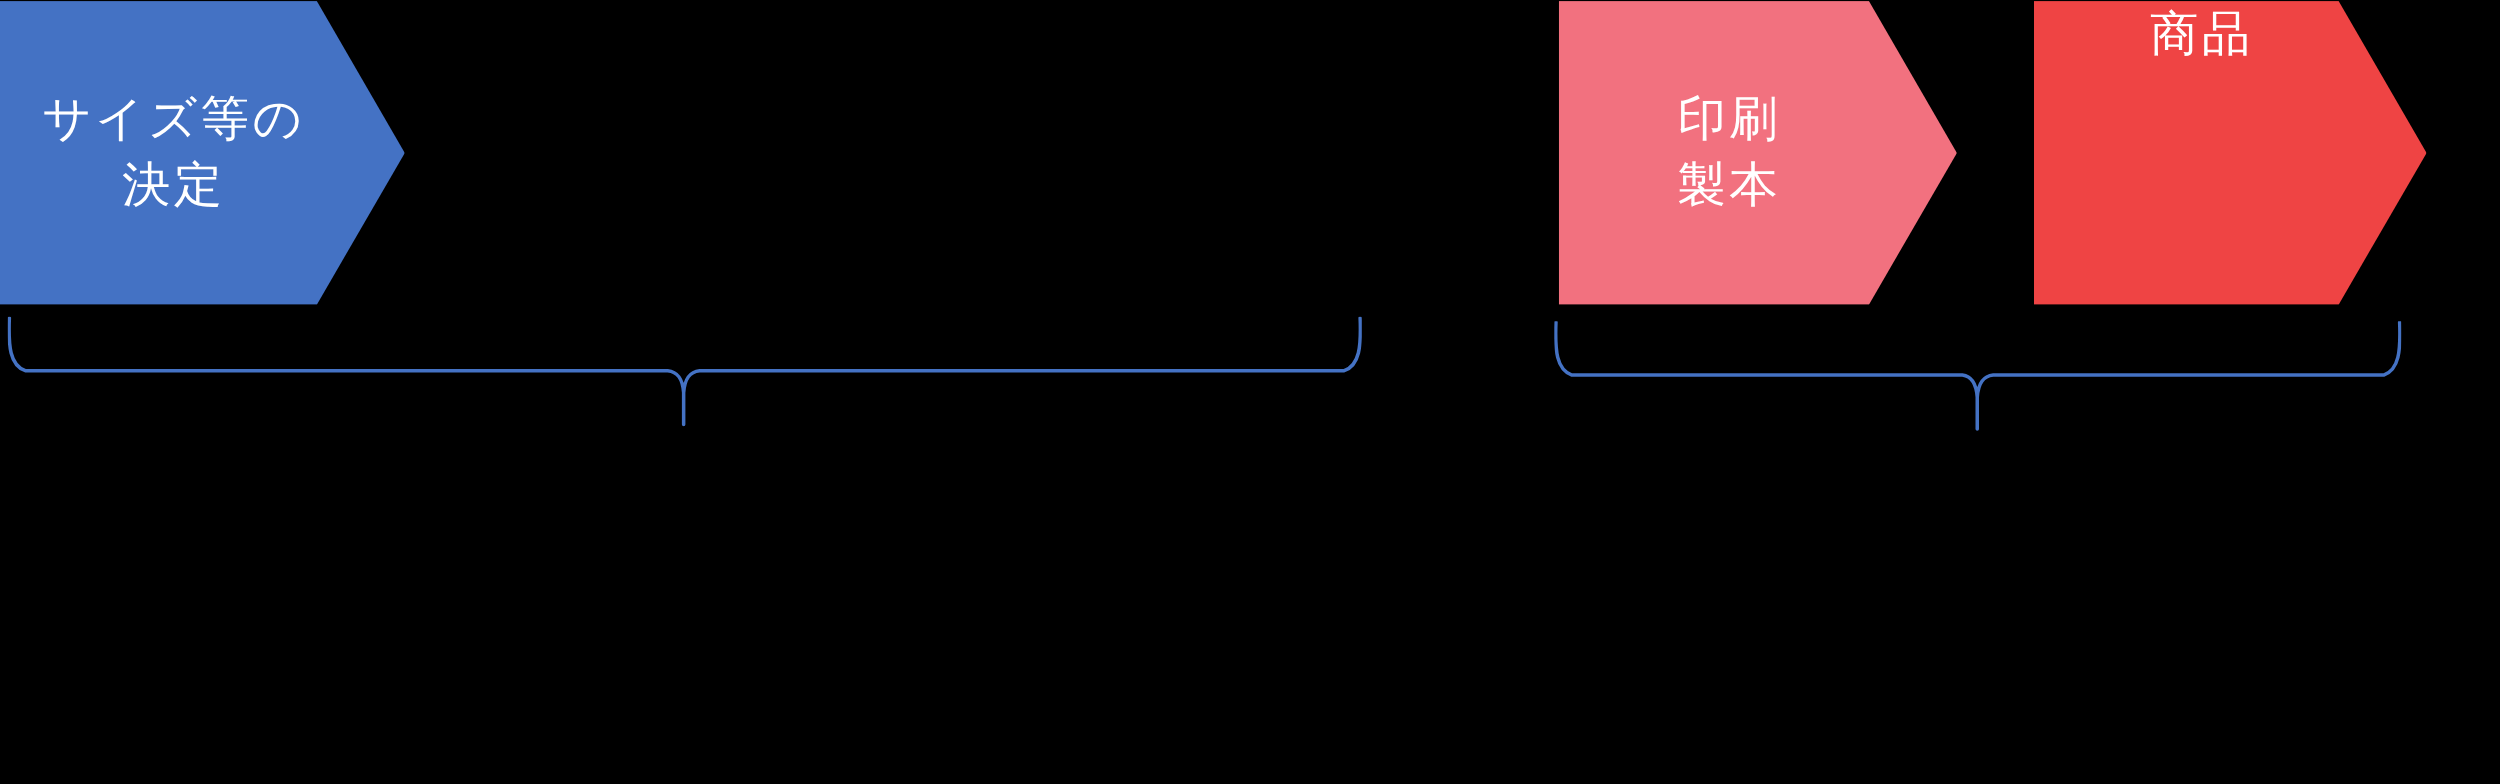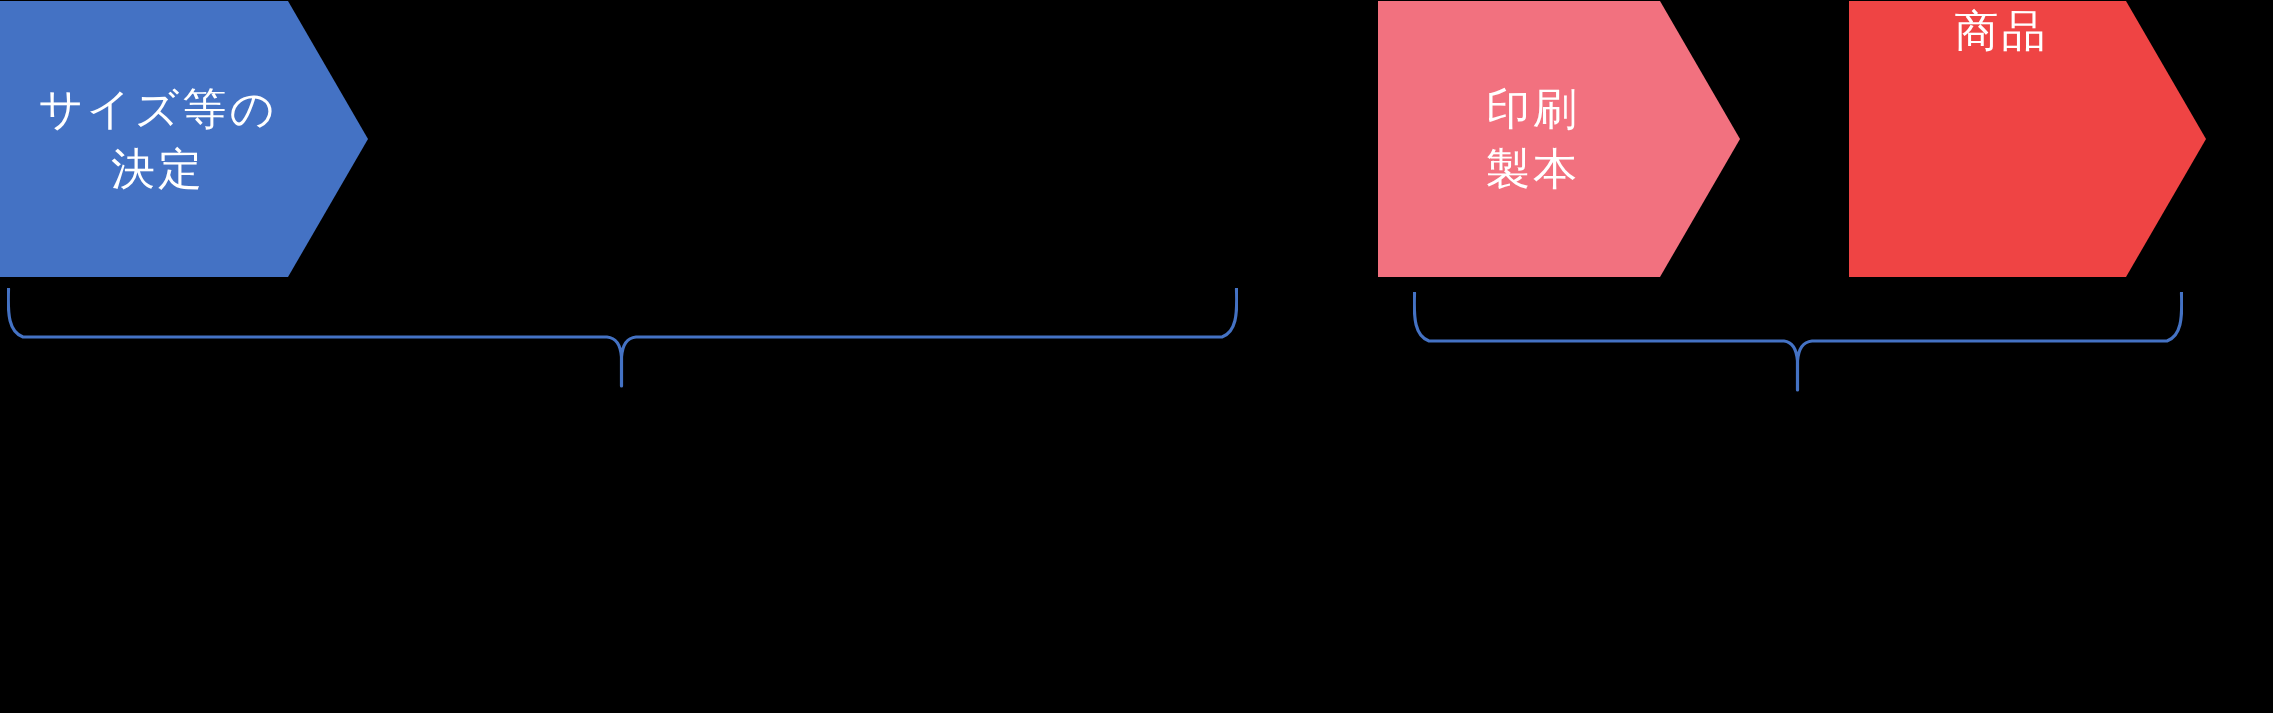--- a/index.html
+++ b/index.html
@@ -51,21 +51,21 @@
 
 <div class="stage">
 
   <div class="chevron" style="left: 0px; width: 368px; background-color: rgb(68, 114, 196);">
     <div class="line">サイズ等の</div>
     <div class="line">決定</div>
   </div>
 
 
 
-  <div class="chevron" style="left: 1378px; width: 362px; background-color: rgb(242, 113, 127);">
+  <div class="chevron" style="left: 1417px; width: 362px; background-color: rgb(242, 113, 127);">
     <div class="line">印刷</div>
     <div class="line">製本</div>
   </div>
 
   <div class="chevron" style="left: 1849px; width: 357px; background-color: #ef4444; justify-content: space-between;">
     <div class="line">商品</div>
   </div>
 
   <svg class="brace" style="left:7px;top:288px;" width="1231" height="100" viewBox="0 0 1231 100">
     <path d="M1.5,1 C0.5,27 2,44 16,49 L600,49 C609,50 613.5,56 614.5,69 L614.5,98 L614.5,69 C615.5,56 620,50 629,49 L1215,49 C1229,44 1230.5,27 1229.5,1" style="stroke: rgb(68, 114, 196);"></path>

